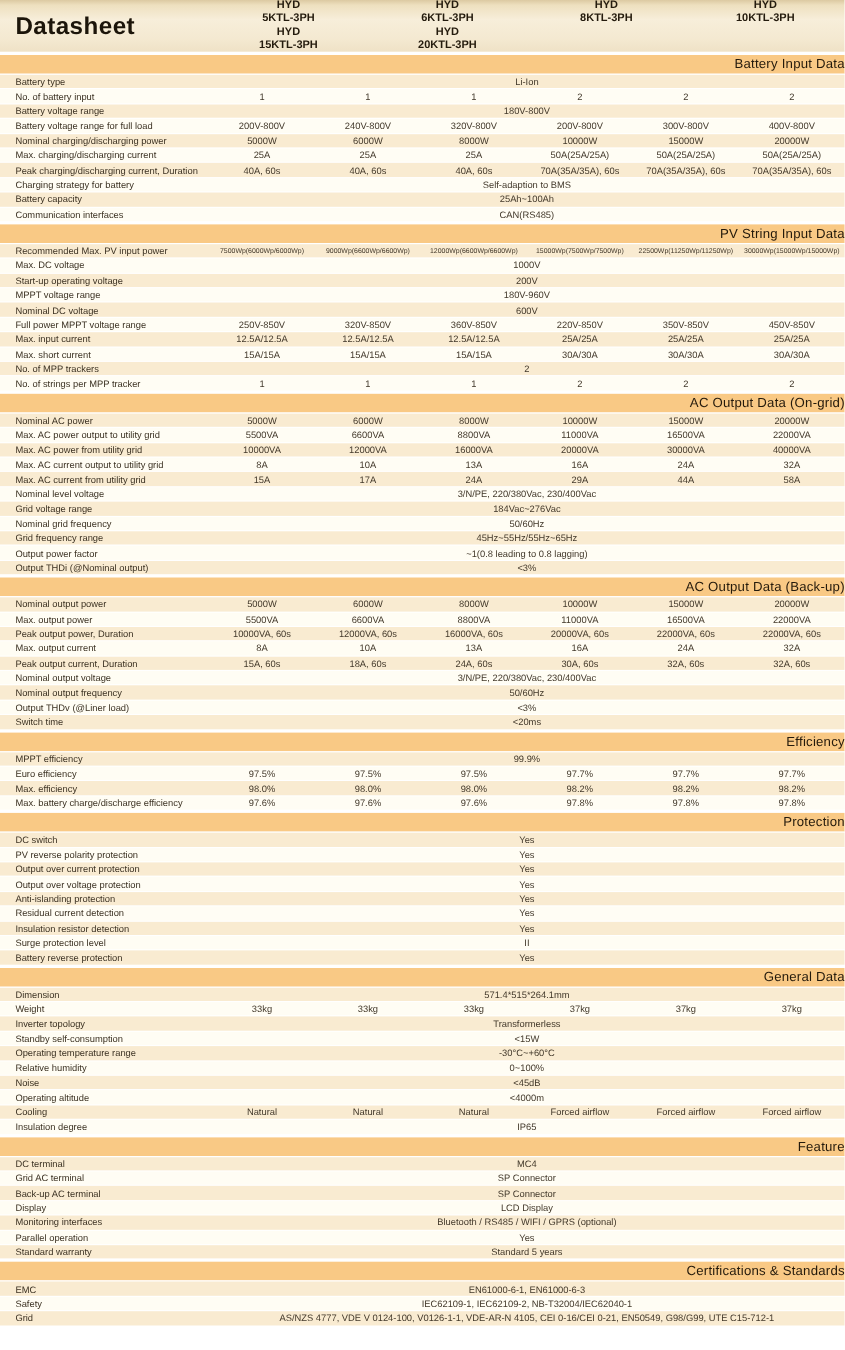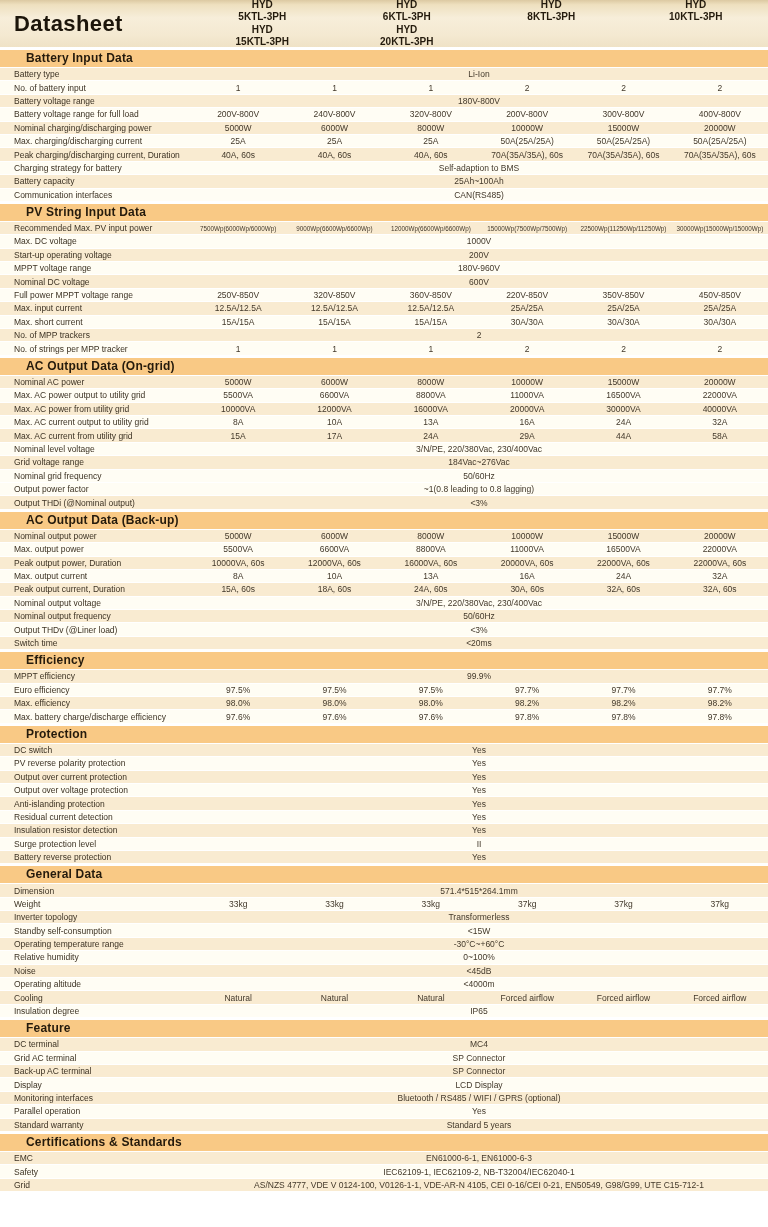--- a/index.html
+++ b/index.html
@@ -18,22 +18,22 @@
     font-size:22px;font-weight:bold;color:#1c150a;letter-spacing:.4px;
   }
   .models{
     flex:1;display:grid;grid-template-columns:repeat(4,1fr);
     text-align:center;font-weight:bold;font-size:10px;line-height:1.25;color:#241b0d;
   }
   
   .section{margin-top:3px;}
   .section-header{
     height:17px;line-height:17px;background:#f9c985;
-    font-size:12px;font-weight:bold;color:#241a0c;
-    padding-left:26px;letter-spacing:.2px;
+    font-size:12px;font-weight:normal;color:#241a0c;
+    padding-left:26px;letter-spacing:.2px;text-align:right;
   }
   .rows{display:flex;flex-direction:column;gap:1px;padding-top:1px;background:#ffffff;}
   .row{
     height:12.4px;display:flex;align-items:center;
     font-size:8.5px;background:#f9ebd1;
   }
   .row.alt{background:#fffdf4;}
   .row .label{
     width:190px;box-sizing:border-box;padding-left:14px;
     white-space:nowrap;color:#3c3223;
@@ -300,20 +300,24 @@
             <div class="span-value">3/N/PE, 220/380Vac, 230/400Vac</div>
           </div>
           <div class="row">
             <div class="label">Grid voltage range</div>
             <div class="span-value">184Vac~276Vac</div>
           </div>
           <div class="row alt">
             <div class="label">Nominal grid frequency</div>
             <div class="span-value">50/60Hz</div>
           </div>
+          <div class="row">
+            <div class="label">Grid frequency range</div>
+            <div class="span-value">45Hz~55Hz/55Hz~65Hz</div>
+          </div>
           <div class="row alt">
             <div class="label">Output power factor</div>
             <div class="span-value">~1(0.8 leading to 0.8 lagging)</div>
           </div>
           <div class="row">
             <div class="label">Output THDi (@Nominal output)</div>
             <div class="span-value">&lt;3%</div>
           </div>
         </div>
       </div>

